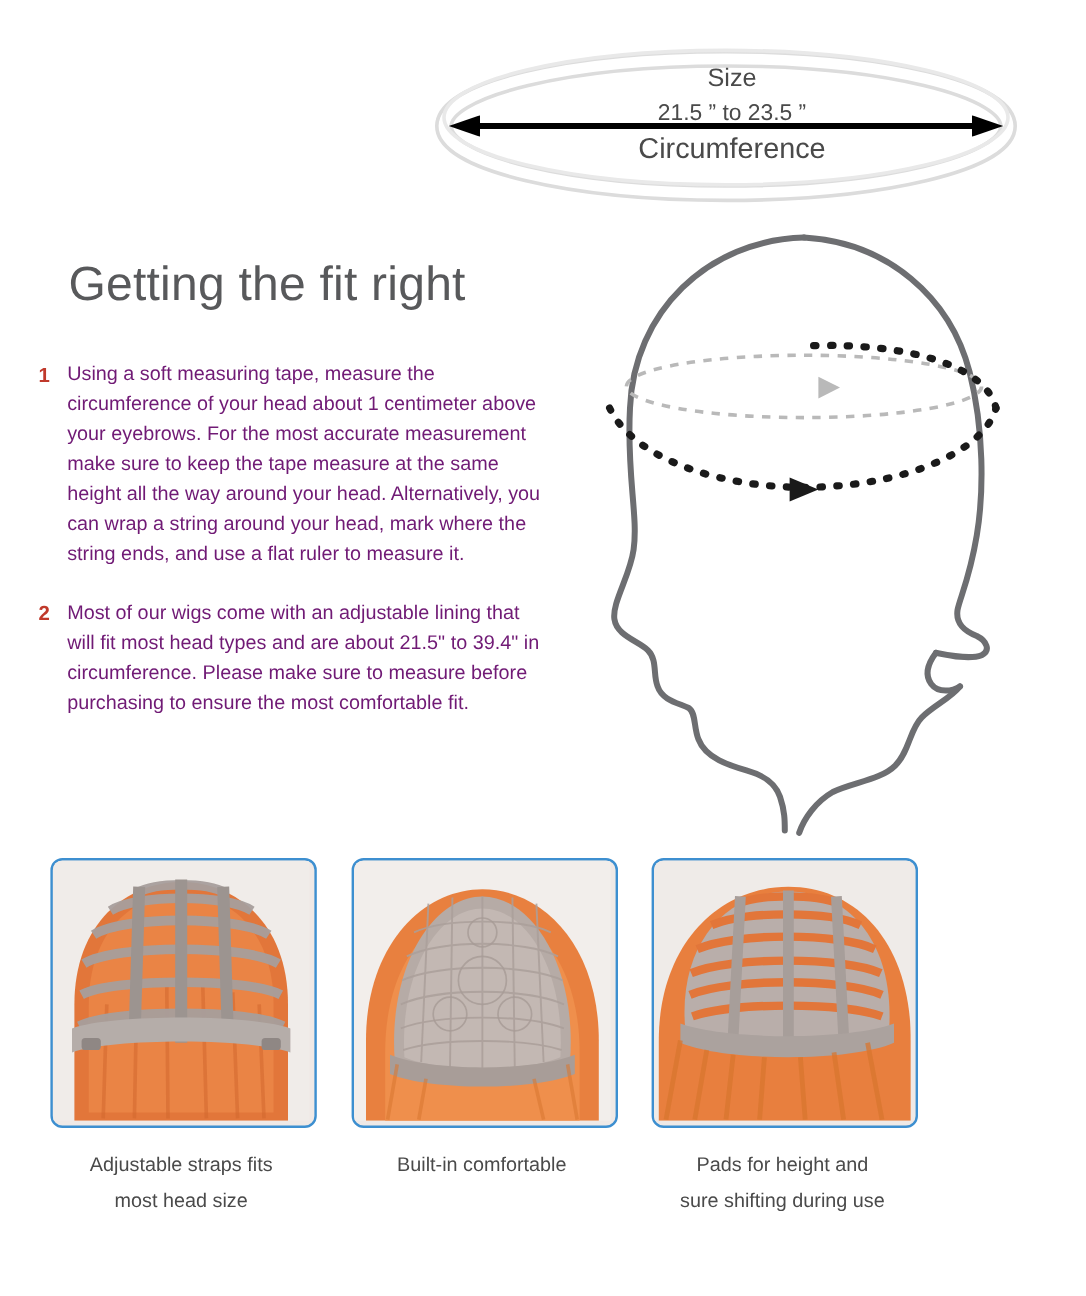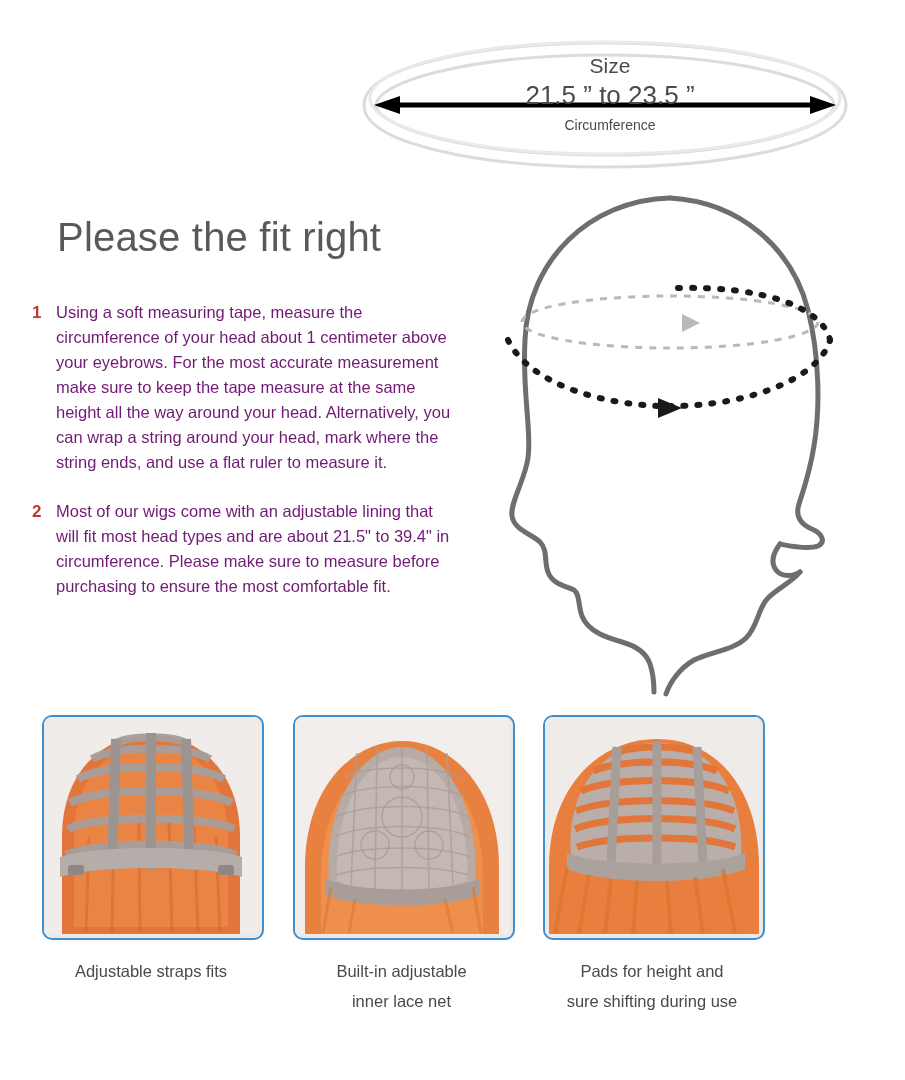--- a/index.html
+++ b/index.html
@@ -30,25 +30,25 @@
     top: 52px;
     width: 480px;
     text-align: center;
     color: #4a4a4a;
   }
   .band-size {
     font-size: 21px;
     line-height: 28px;
   }
   .band-range {
-    font-size: 26px;
+    font-size: 19px;
     line-height: 30px;
   }
   .band-circ {
-    font-size: 14px;
+    font-size: 24px;
     line-height: 30px;
   }
   .arrow-row {
     position: absolute;
     left: 374px;
     top: 96px;
     width: 462px;
     height: 18px;
   }
 
@@ -155,21 +155,21 @@
     </svg>
   </div>
 
   <div class="band-text">
     <div class="band-size">Size</div>
     <div class="band-range">21.5 ” to 23.5 ”</div>
     <div class="band-circ">Circumference</div>
   </div>
 </div>
 
-<div class="headline">Please the fit right</div>
+<div class="headline">Getting the fit right</div>
 
 <div class="steps">
   <div class="step">
     <div class="step-num">1</div>
     <div class="step-body">Using a soft measuring tape, measure the circumference of your head about 1 centimeter above your eyebrows. For the most accurate measurement make sure to keep the tape measure at the same height all the way around your head. Alternatively, you can wrap a string around your head, mark where the string ends, and use a flat ruler to measure it.</div>
   </div>
   <div class="step">
     <div class="step-num">2</div>
     <div class="step-body">Most of our wigs come with an adjustable lining that will fit most head types and are about 21.5" to 39.4" in circumference. Please make sure to measure before purchasing to ensure the most comfortable fit.</div>
   </div>
@@ -250,20 +250,21 @@
         </g>
 
         <path d="M16 140 C 50 128, 164 128, 198 140 L 198 160 C 164 148, 50 148, 16 160 Z" fill="#b5ada9"></path>
 
         <rect x="24" y="148" width="16" height="10" rx="3" fill="#8f8784"></rect>
         <rect x="174" y="148" width="16" height="10" rx="3" fill="#8f8784"></rect>
       </svg>
     </div>
     <div class="card-caption">
       <div>Adjustable straps fits</div>
+      <div>most head size</div>
     </div>
   </div>
 
   <div class="card">
     <div class="card-photo">
       <svg width="214" height="217" viewBox="0 0 214 217">
         <rect x="0" y="0" width="214" height="217" fill="#f2eeeb"></rect>
 
         <path d="M10 150 C 10 70, 58 24, 107 24 C 156 24, 204 70, 204 150 L 204 217 L 10 217 Z" fill="#e8803f"></path>
         <path d="M26 160 C 26 86, 64 42, 107 42 C 150 42, 188 86, 188 160 L 188 217 L 26 217 Z" fill="#ef8f4c"></path>
@@ -296,22 +297,21 @@
 
         <g stroke="#d97833" stroke-width="3" opacity="0.6">
           <line x1="36" y1="170" x2="28" y2="216"></line>
           <line x1="60" y1="182" x2="54" y2="216"></line>
           <line x1="150" y1="182" x2="158" y2="216"></line>
           <line x1="178" y1="170" x2="186" y2="216"></line>
         </g>
       </svg>
     </div>
     <div class="card-caption">
-      <div>Built-in adjustable</div>
-      <div>inner lace net</div>
+      <div>Built-in comfortable</div>
     </div>
   </div>
 
   <div class="card">
     <div class="card-photo">
       <svg width="214" height="217" viewBox="0 0 214 217">
         <rect x="0" y="0" width="214" height="217" fill="#efebe8"></rect>
 
         <path d="M4 150 C 4 70, 54 22, 112 22 C 170 22, 214 70, 214 150 L 214 217 L 4 217 Z" fill="#e87f3e"></path>
 

